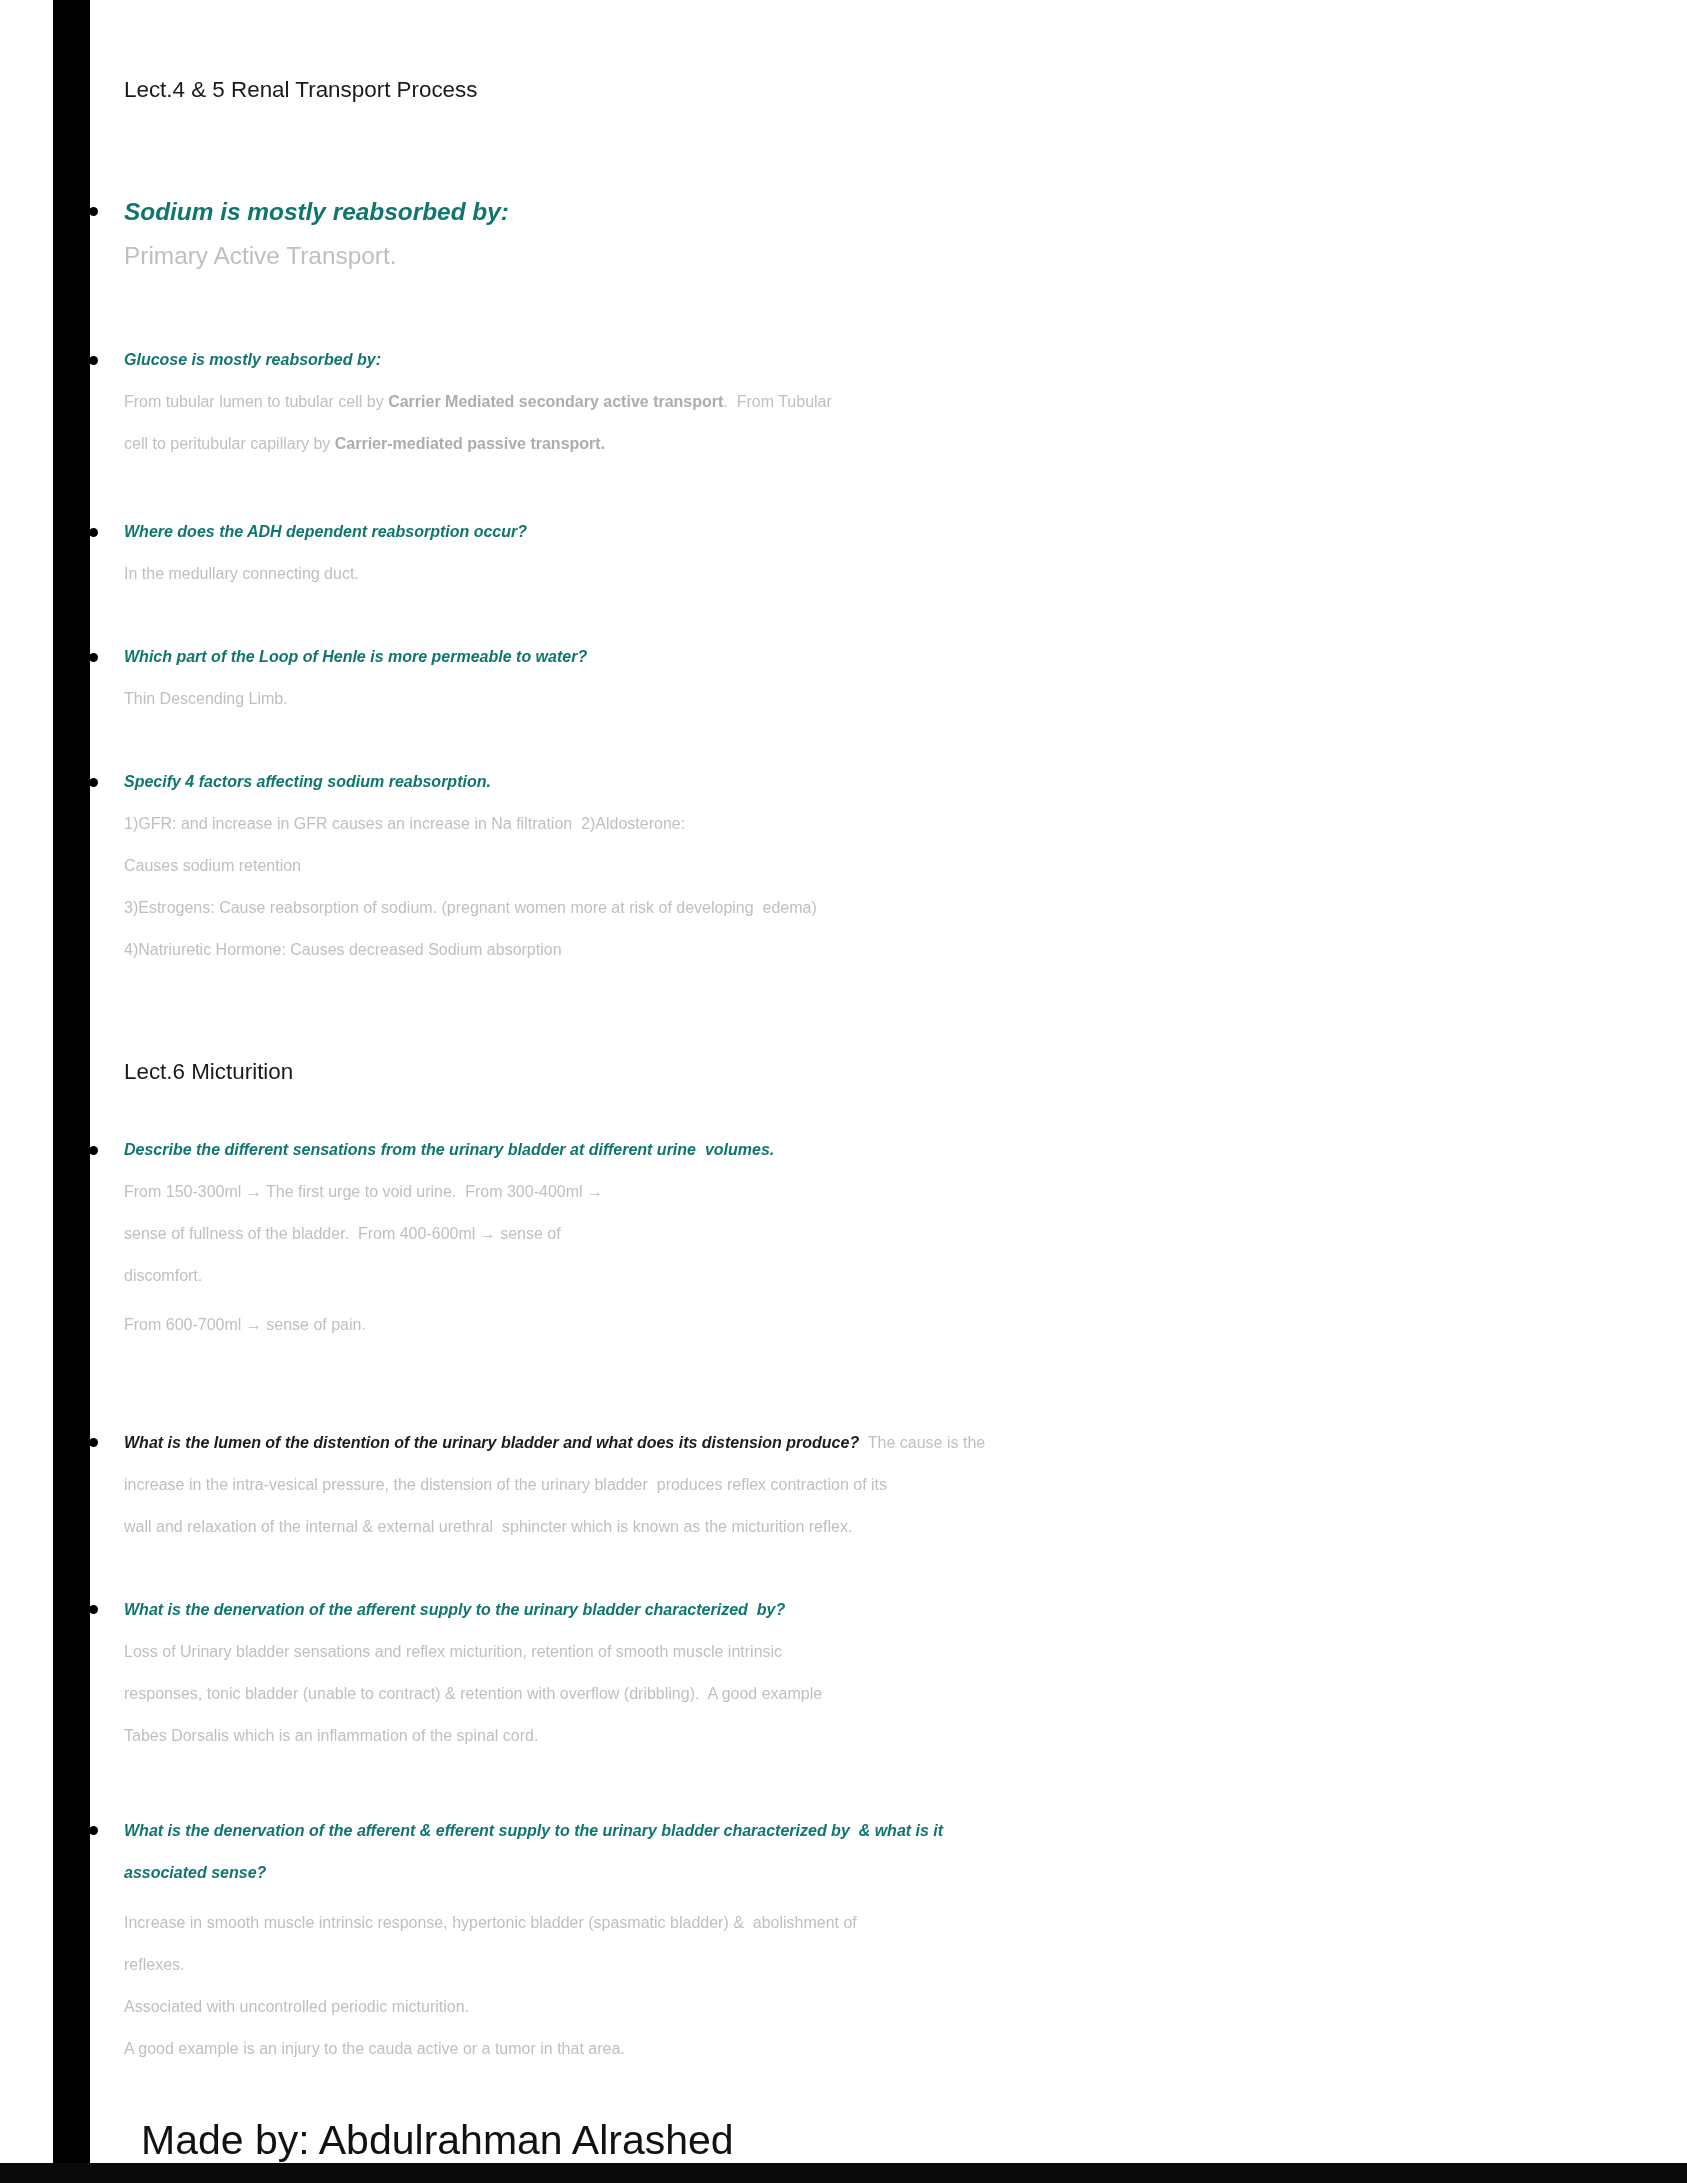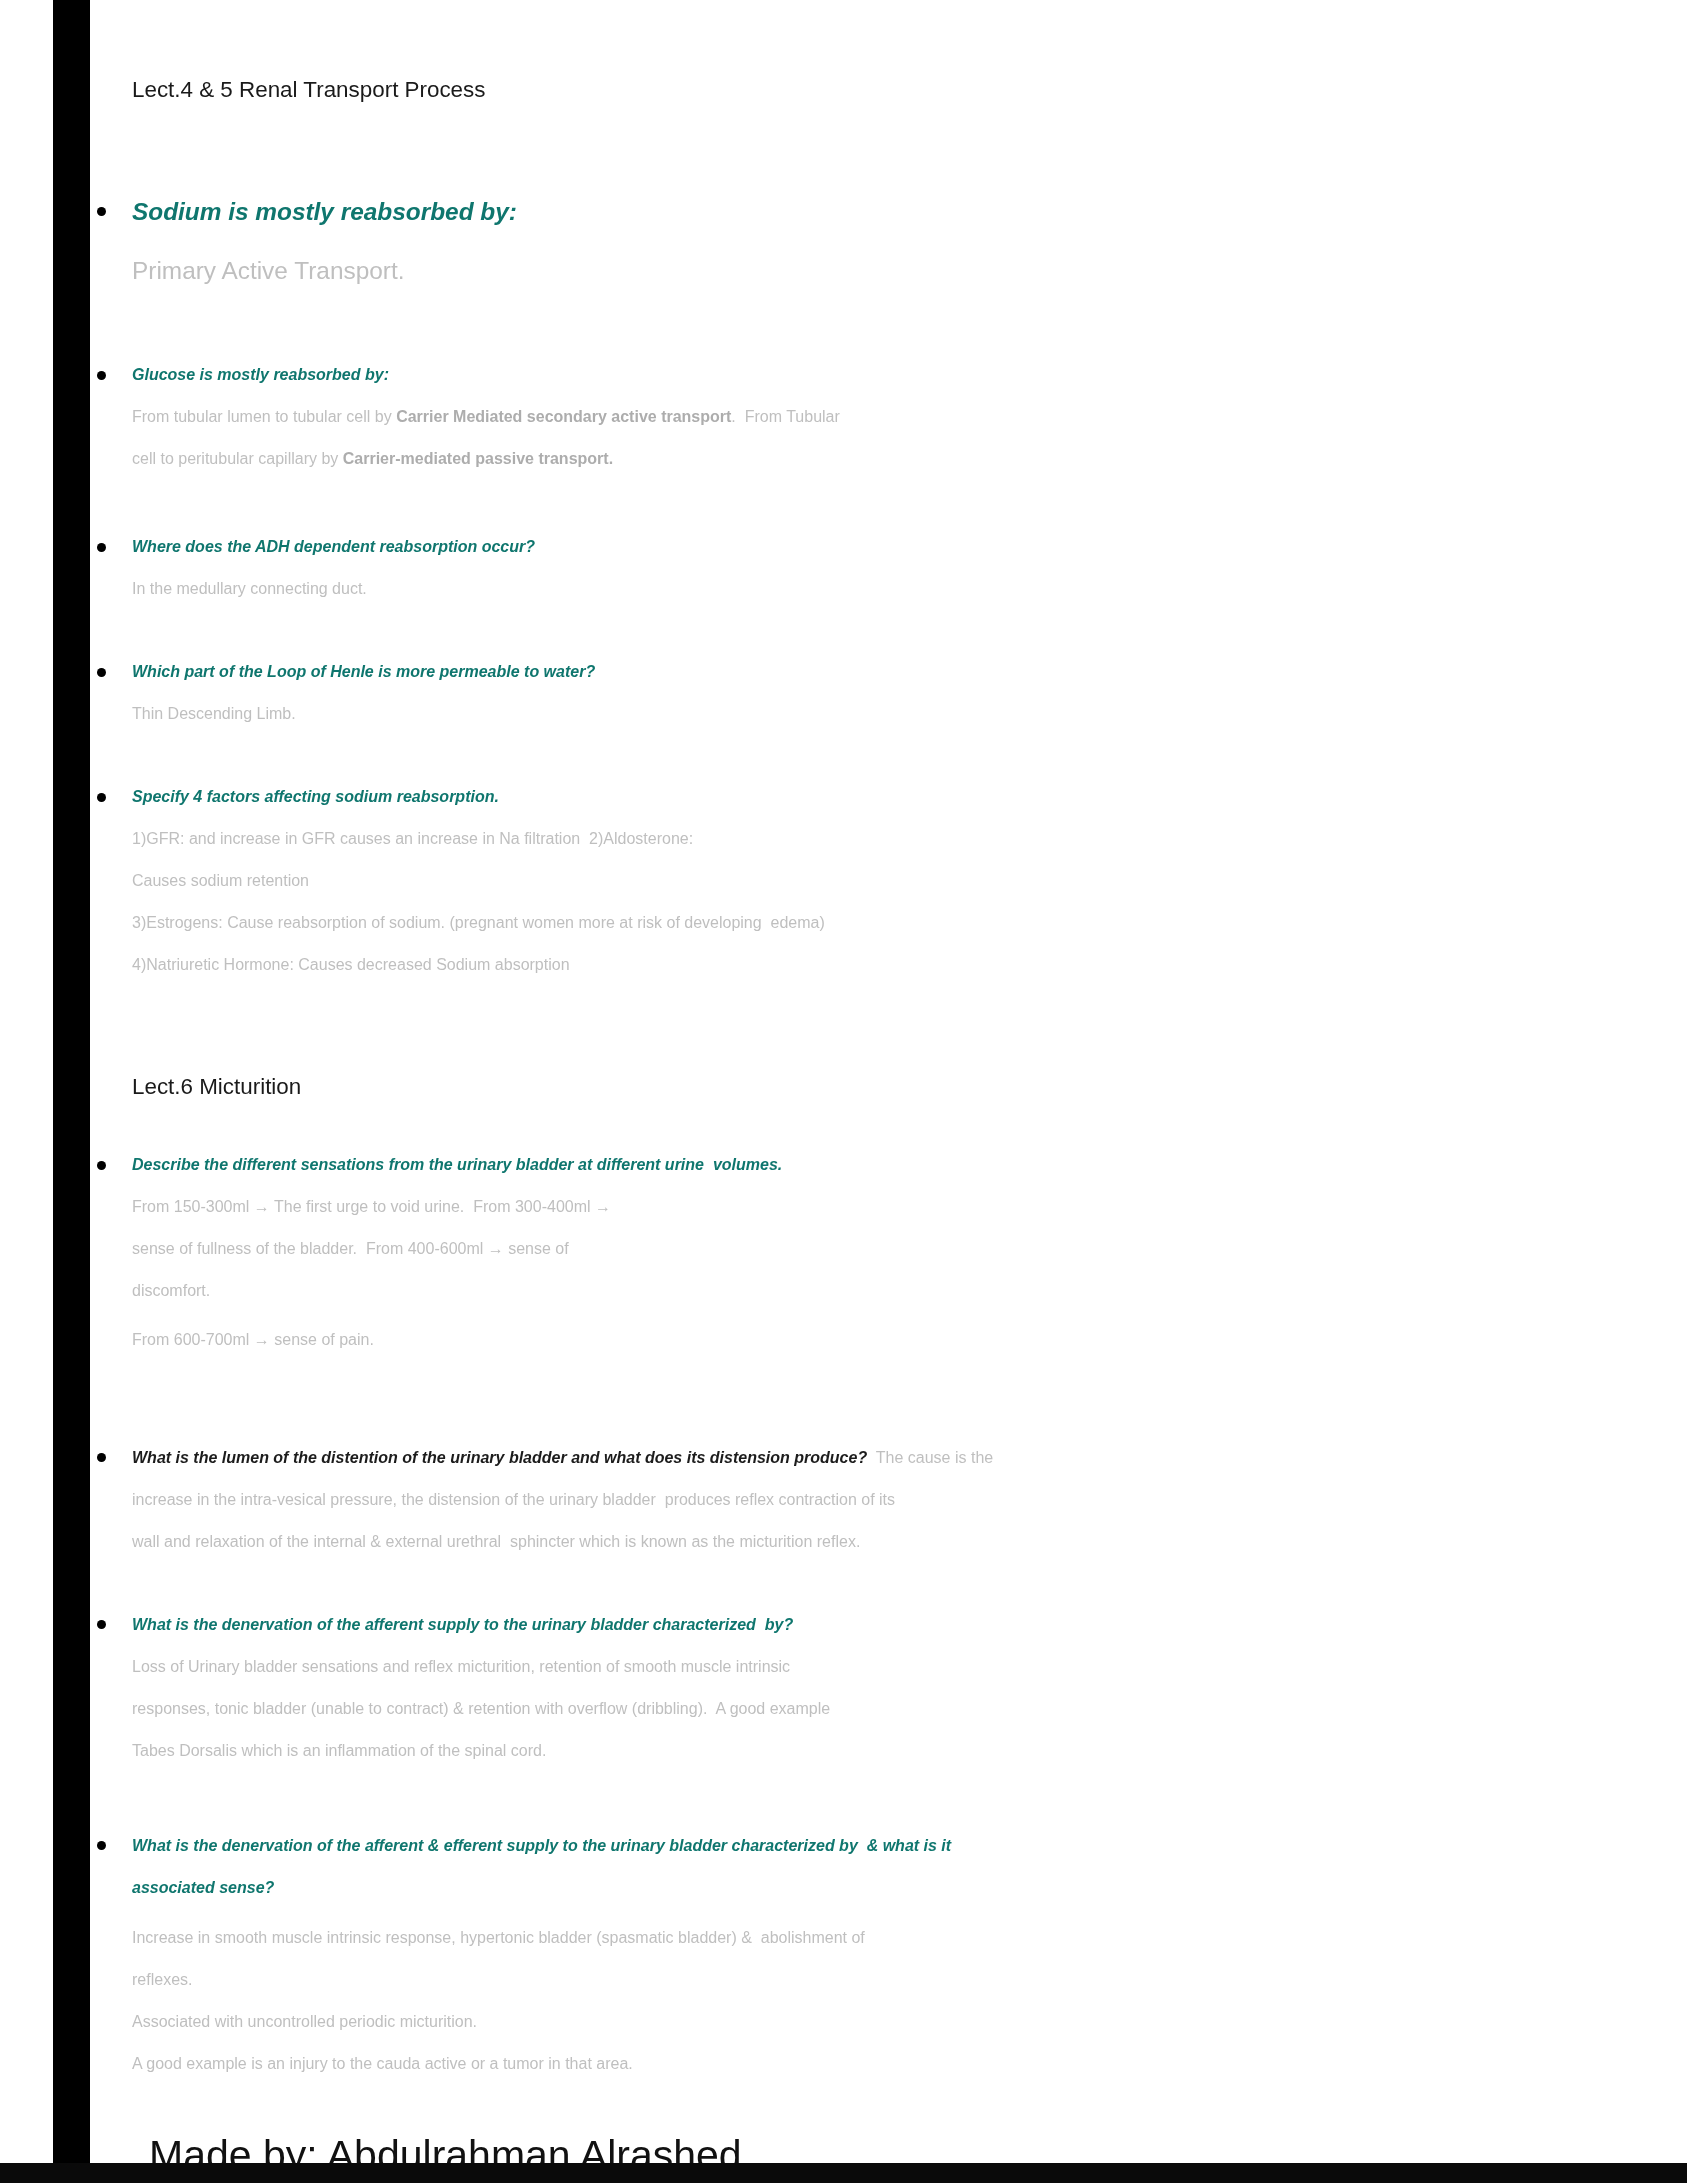--- a/index.html
+++ b/index.html
@@ -19,21 +19,21 @@
     background: #000000;
   }
   .bottom-bar {
     position: absolute;
     left: 0; bottom: 0;
     width: 100%; height: 20px;
     background: #0a0a0a;
   }
   .content {
     position: absolute;
-    left: 132px; top: 0;
+    left: 124px; top: 0;
     width: 1486px;
     padding-top: 69px;
   }
   .line {
     line-height: 42px;
     font-size: 16px;
     white-space: pre-wrap;
   }
   .sec-title {
     font-size: 22.4px;
@@ -48,21 +48,21 @@
 
   .qa { position: relative; }
   .bullet {
     position: absolute;
     left: -35px; top: 16.5px;
     width: 9.2px; height: 9.2px;
     border-radius: 50%;
     background: #000000;
   }
   .xl { font-size: 24.4px; line-height: 43px; }
-  .xl-a { margin-top: 16px; }
+  .xl-a { margin-top: 1px; }
 
   .qa1 { margin-top: 79px; }
   .qa2 { margin-top: 62px; }
   .qa3 { margin-top: 46px; }
   .qa4 { margin-top: 41px; }
   .qa5 { margin-top: 41px; }
   .sec2-title { margin-top: 80px; }
   .mq1 { margin-top: 36px; }
   .gap-top { margin-top: 6.6px; }
   .mq2 { margin-top: 76px; }

